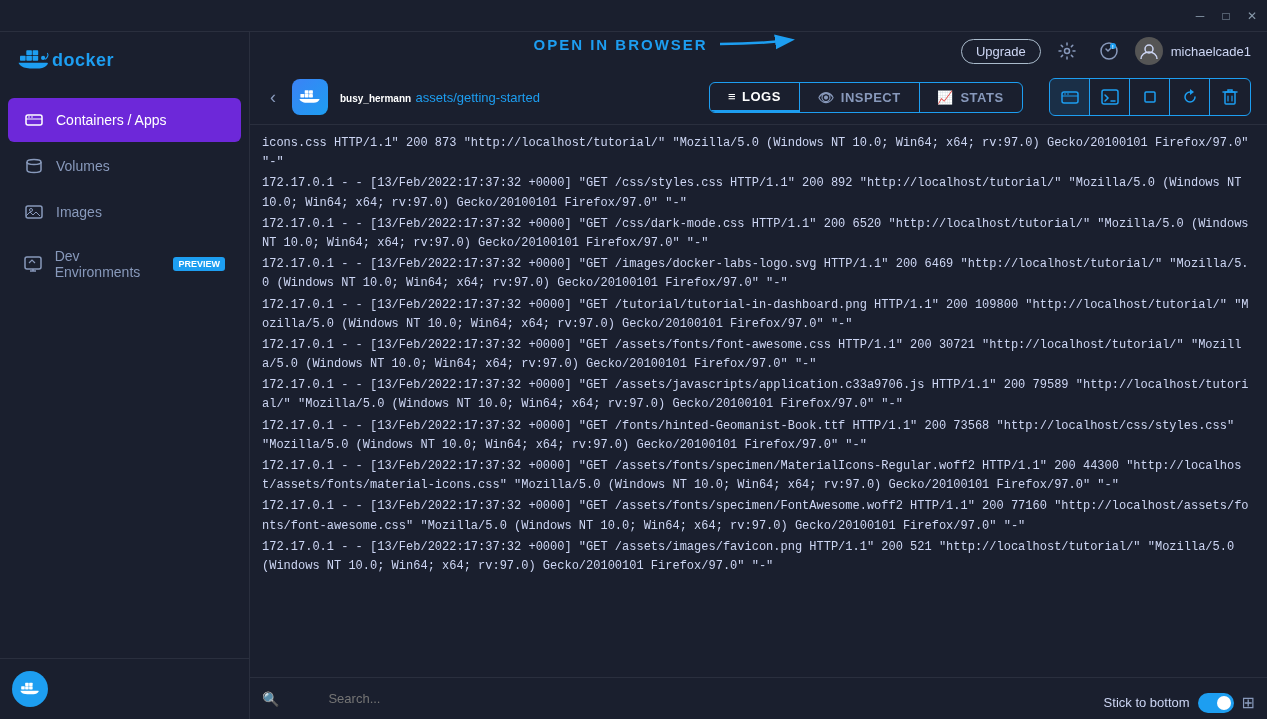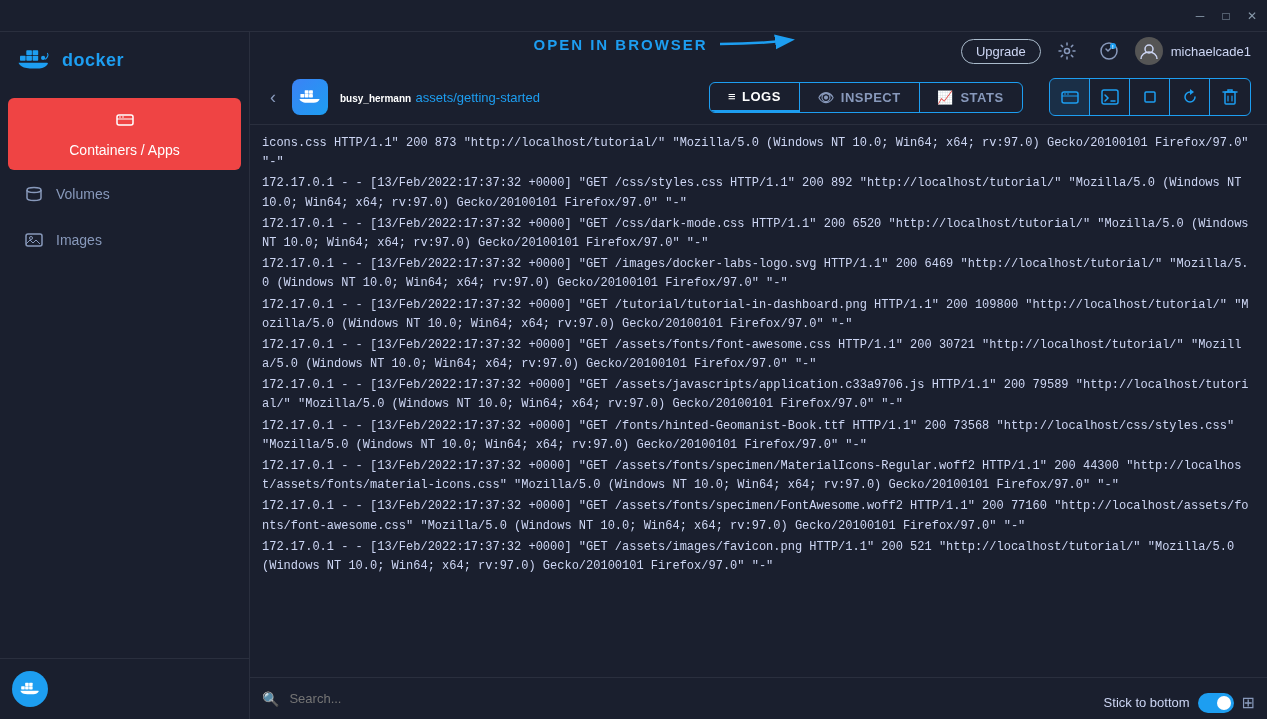--- a/index.html
+++ b/index.html
@@ -50,21 +50,20 @@
       background: #1a1f2e;
       display: flex;
       flex-direction: column;
       border-right: 1px solid #2a2f3e;
       flex-shrink: 0;
     }
     .sidebar-logo {
       display: flex;
       align-items: center;
       padding: 14px 16px;
-      gap: 10px;
     }
     .docker-logo-icon {
       width: 36px;
       height: 28px;
     }
     .sidebar-logo-text {
       color: #1d9ef1;
       font-size: 18px;
       font-weight: 700;
       letter-spacing: 0.5px;
@@ -81,22 +80,21 @@
       padding: 12px 16px;
       cursor: pointer;
       border-radius: 6px;
       margin: 2px 8px;
       color: #8899bb;
       font-size: 14px;
       font-weight: 500;
     }
     .nav-item.active {
       color: #ffffff;
-      background: #ef4444;
-      flex-direction: column;
+      background: #6d28d9;
     }
     .nav-icon {
       width: 20px;
       height: 20px;
       display: flex;
       align-items: center;
       justify-content: center;
       font-size: 16px;
     }
     .preview-badge {
@@ -325,20 +323,21 @@
       color: #8899bb;
       font-size: 14px;
     }
     .search-input-field {
       background: transparent;
       border: none;
       color: #8899bb;
       font-size: 13px;
       outline: none;
       flex: 1;
+      margin-left: 39px;
     }
     .stick-to-bottom {
       display: flex;
       align-items: center;
       gap: 8px;
       margin-left: auto;
       color: #cdd6f4;
       font-size: 13px;
       margin-top: 8px;
     }
@@ -421,20 +420,32 @@
         <span class="nav-icon">
           <svg width="18" height="18" viewBox="0 0 18 18" fill="none">
             <rect x="1" y="3" width="16" height="12" rx="2" stroke="#8899bb" stroke-width="1.5" fill="none"></rect>
             <circle cx="6" cy="7" r="1.5" stroke="#8899bb" stroke-width="1"></circle>
             <path d="M1 13l4-4 3 3 3-3 4 4" stroke="#8899bb" stroke-width="1"></path>
           </svg>
         </span>
         <span>Images</span>
       </div>
 
+      <div class="nav-item">
+        <span class="nav-icon">
+          <svg width="18" height="18" viewBox="0 0 18 18" fill="none">
+            <rect x="1" y="2" width="16" height="12" rx="2" stroke="#8899bb" stroke-width="1.5" fill="none"></rect>
+            <path d="M5 8l3-3 3 3" stroke="#8899bb" stroke-width="1.2"></path>
+            <path d="M6 16h6" stroke="#8899bb" stroke-width="1.5"></path>
+            <path d="M9 14v2" stroke="#8899bb" stroke-width="1.5"></path>
+          </svg>
+        </span>
+        <span>Dev Environments</span>
+        <span class="preview-badge">PREVIEW</span>
+      </div>
     </nav>
 
     <div class="sidebar-bottom">
       <div class="sidebar-bottom-icon">
         <svg width="22" height="18" viewBox="0 0 50 40" fill="none">
           <rect x="5" y="14" width="8" height="7" rx="1" fill="white"></rect>
           <rect x="14" y="14" width="8" height="7" rx="1" fill="white"></rect>
           <rect x="23" y="14" width="8" height="7" rx="1" fill="white"></rect>
           <rect x="14" y="6" width="8" height="7" rx="1" fill="white"></rect>
           <rect x="23" y="6" width="8" height="7" rx="1" fill="white"></rect>

